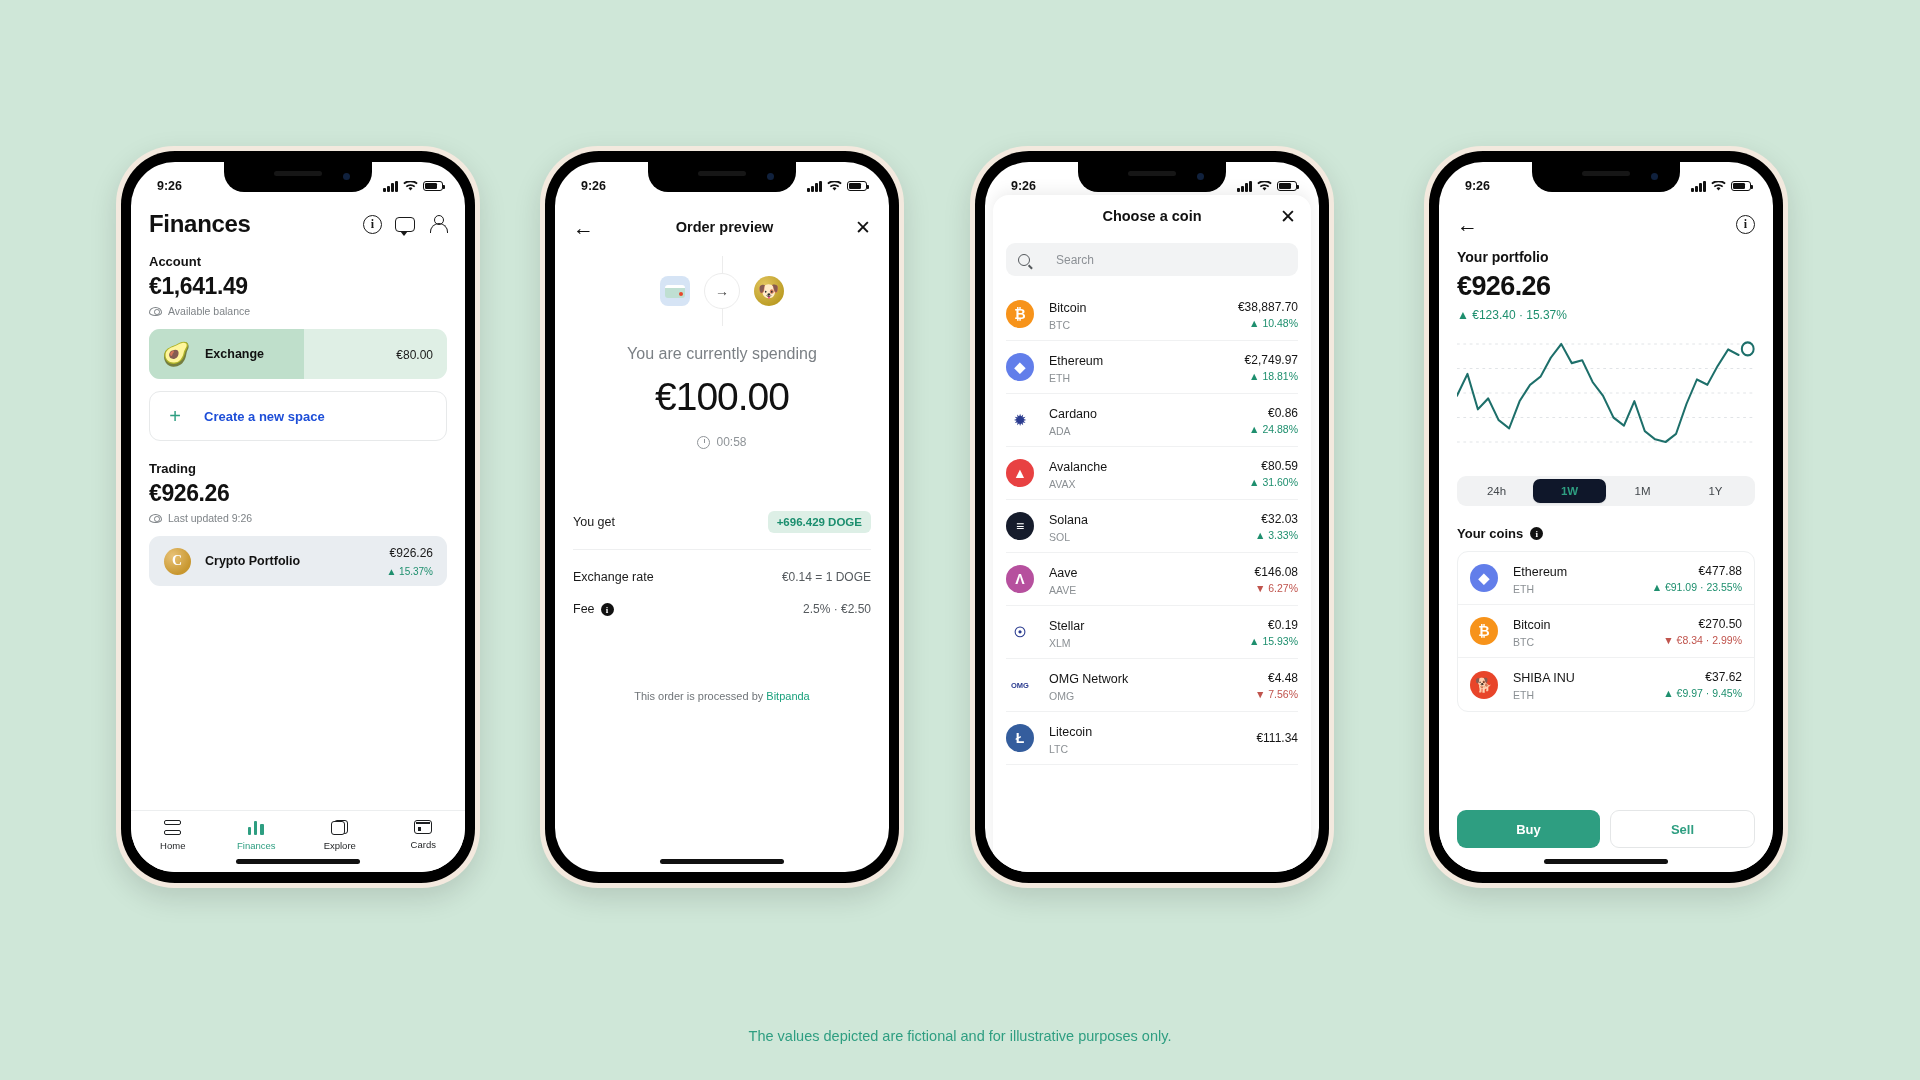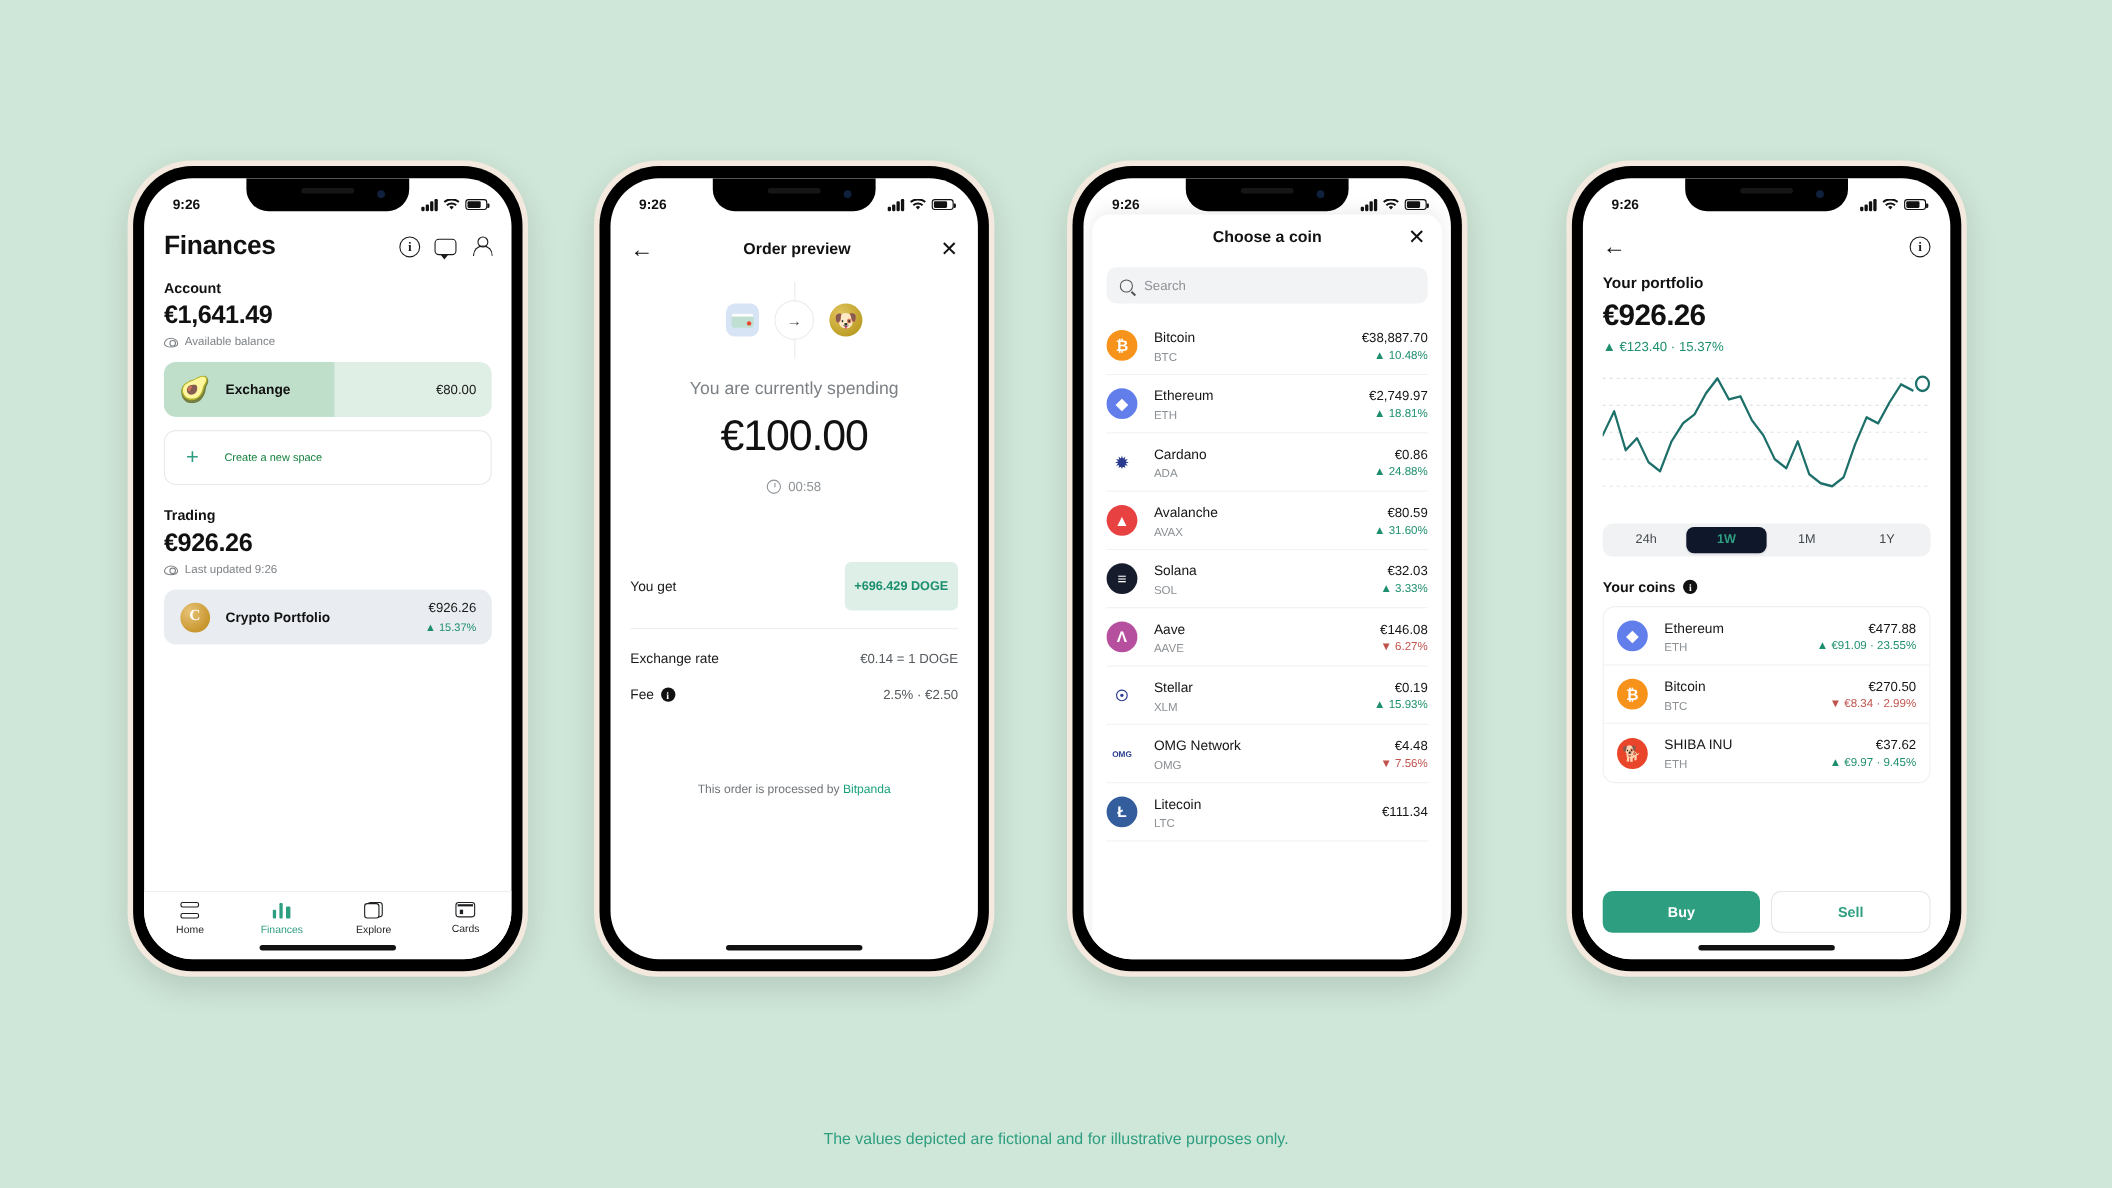--- a/index.html
+++ b/index.html
@@ -150,21 +150,21 @@
     color:#fff;font-weight:bold;font-size:14px;display:flex;align-items:center;justify-content:center;
     font-family:"Liberation Serif",serif;
   }
 
   .create-card {
     margin-top: 12px; height: 50px; border-radius: 11px;
     border: 1px solid #e7e9ea; background:#fff;
     display:flex; align-items:center; padding: 0 14px;
   }
   .plus { width: 22px; margin-right: 18px; text-align:center; font-size: 20px; color:#2e9e81; font-weight: 300; line-height: 1;}
-  .create-lbl { font-size: 10px; font-weight: normal; color: #15803d; }
+  .create-lbl { font-size: 13px; font-weight: bold; color: #1d4ed8; }
 
   .tabbar {
     position:absolute; left:0; right:0; bottom: 0; height: 62px;
     background:#fff; border-top: 1px solid #eceeef;
     display:flex; align-items:flex-start; padding-top: 9px;
   }
   .tabitem { flex:1; display:flex; flex-direction:column; align-items:center; gap:5px; }
   .tabitem .lbl { font-size: 9.5px; color: #1d1f21; }
   .tabitem.active .lbl { color: #2e9e81; }
   .ic-home { width:17px;height:15px; display:flex;flex-direction:column;justify-content:space-between;}
@@ -206,21 +206,21 @@
   .spend-lbl { text-align:center; margin-top: 25px; font-size: 16px; color:#7b8085; }
   .spend-amt { text-align:center; margin-top: 12px; font-size: 39px; font-weight: 400; color:#111; letter-spacing:-1px;}
   .timer { display:flex;align-items:center;justify-content:center; gap:6px; margin-top: 16px; font-size: 12px; color:#8f9498;}
   .clock { width:13px;height:13px;border:1.4px solid #8f9498;border-radius:50%;position:relative;}
   .clock::after{content:'';position:absolute;top:2.4px;left:5.2px;width:1.2px;height:4.2px;background:#8f9498;}
 
   .kv { display:flex; align-items:center; justify-content:space-between; }
   .kv .k { font-size: 12.5px; color:#1a1a1a; font-weight: 500;}
   .kv .v { font-size: 12px; color:#555a5e; }
   .get-row { margin-top: 62px; padding-bottom: 16px; border-bottom: 1px solid #eeeff0; }
-  .chip { background:#ddefe6; color:#1b8e6e; font-size: 11.5px; font-weight: bold; padding: 16px 9px; border-radius: 6px; }
+  .chip { background:#ddefe6; color:#1b8e6e; font-size: 11.5px; font-weight: bold; padding: 5px 9px; border-radius: 6px; }
   .kv.rate { margin-top: 20px; }
   .kv.fee { margin-top: 18px; }
   .idot {
     display:inline-flex;align-items:center;justify-content:center;
     width:13px;height:13px;border-radius:50%;background:#111;color:#fff;
     font-size:9px;font-weight:bold;font-family:"Liberation Serif",serif; margin-left:6px; vertical-align: middle;
   }
   .processed { text-align:center; font-size: 11px; color:#6f7478; margin-top: 74px; }
   .cta {
     margin-top: 12px; height: 40px; border-radius: 9px; background:#2e9e81;
@@ -232,21 +232,21 @@
     position: absolute; left: 8px; right: 8px; top: 33px; bottom: -10px;
     background:#fff; border-radius: 16px;
     box-shadow: 0 -3px 16px rgba(0,0,0,.08);
     overflow: hidden; padding: 0 13px;
   }
   .sheet-head { display:flex; align-items:center; justify-content:center; position:relative; height: 42px; }
   .sheet-title { font-size: 14.5px; font-weight:bold; color:#111;}
   .sheet-head .x-close { position:absolute; right: 2px; }
   .search {
     height: 33px; border-radius: 9px; background:#f2f3f4;
-    display:flex; align-items:center; gap: 10px; padding: 0 12px; margin-top: 6px;
+    display:flex; align-items:center; gap: 26px; padding: 0 12px; margin-top: 6px;
   }
   .mag { width:12px;height:12px;border:1.6px solid #55595d;border-radius:50%;position:relative; flex:0 0 auto;}
   .mag::after{content:'';position:absolute;right:-4px;bottom:-3px;width:5px;height:1.6px;background:#55595d;transform:rotate(45deg);}
   .search .ph { font-size: 12px; color:#8d9196; }
   .coin-list { margin-top: 12px; }
   .coin-row { display:flex; align-items:center; height: 53px; border-bottom: 1px solid #f0f1f2; }
   .coin-ic { width:28px;height:28px;flex:0 0 28px;margin-right:15px;border-radius:50%;
     display:flex;align-items:center;justify-content:center;color:#fff;font-weight:bold;font-size:14px;}
   .coin-nm { font-size: 12.5px; color:#151515; }
   .coin-sym { font-size: 10.5px; color:#8b9094; margin-top: 3px; }

